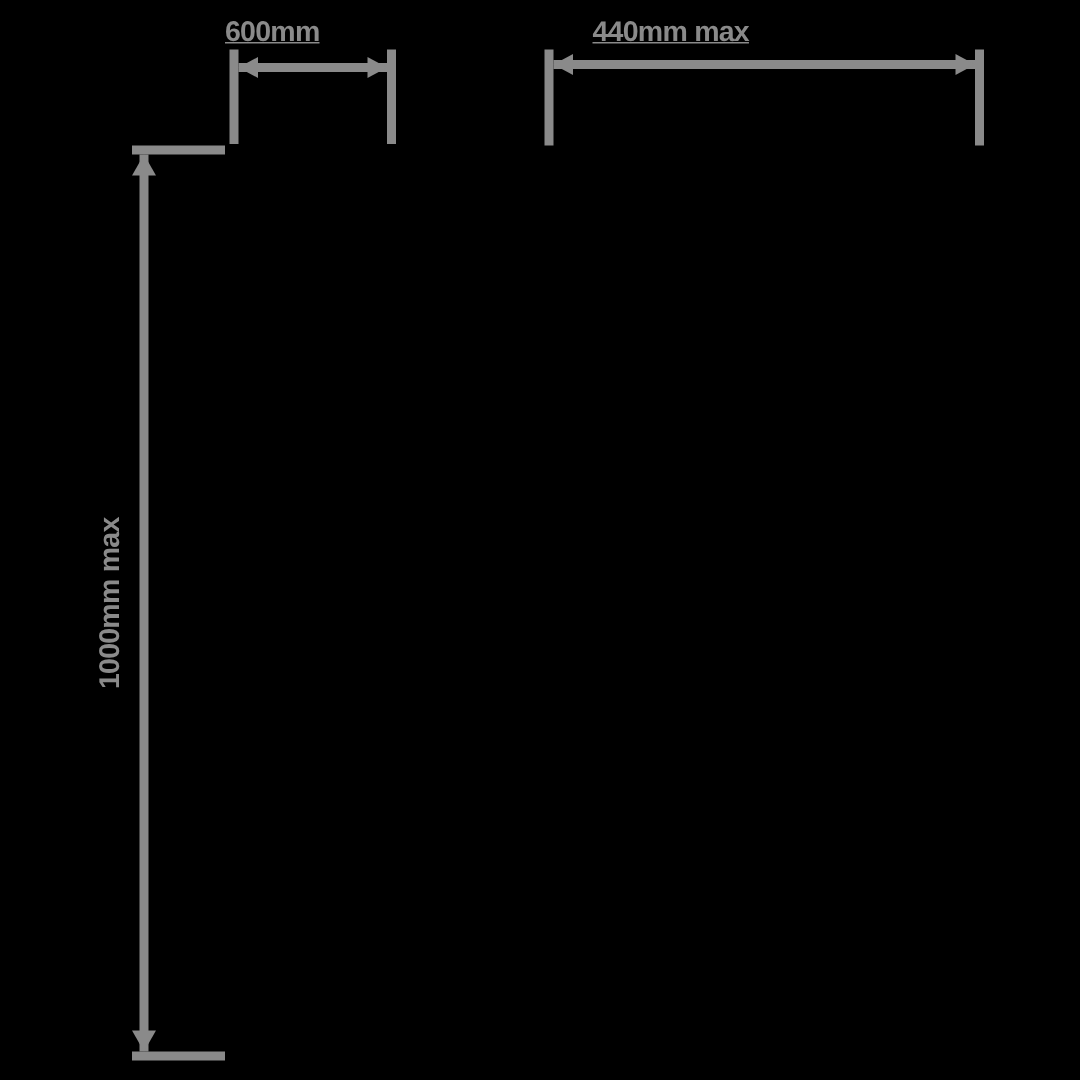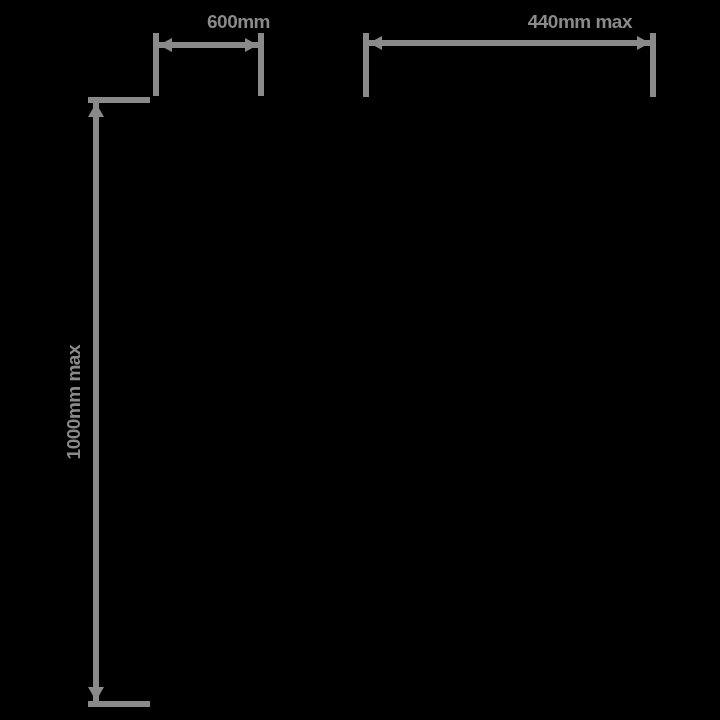--- a/index.html
+++ b/index.html
@@ -14,23 +14,24 @@
     height: 720px;
     background: var(--bg-color, #000000);
     overflow: hidden;
   }
   .dim-label {
     position: absolute;
     color: var(--text-color, #8A8A8A);
     font-weight: bold;
     font-size: 19px;
     letter-spacing: -0.5px;
-    text-align: right;
+    text-align: left;
     line-height: 1.1;
     white-space: nowrap;
+    text-decoration: underline;
   }
   .h-line, .v-line, .tick-h, .bar-v {
     position: absolute;
     background: var(--line-color, #8A8A8A);
   }
   
   .arrow {
     position: absolute;
     width: 0;
     height: 0;
@@ -87,21 +88,21 @@
 
     <div class="bar-v" style="left:258px; top:33px; width:6px; height:63px;"></div>
 
     <div class="h-line" style="left:159px; top:42px; width:99px; height:6px;"></div>
 
     <div class="arrow arrow-left" style="left:159px; top:38px;"></div>
     <div class="arrow arrow-right" style="left:245px; top:38px;"></div>
   </div>
 
   <div>
-    <div class="dim-label" style="left:412px; top:12px; width:220px;">440mm max</div>
+    <div class="dim-label" style="left:395px; top:12px; width:220px;">440mm max</div>
 
     <div class="bar-v" style="left:363px; top:33px; width:6px; height:64px;"></div>
 
     <div class="bar-v" style="left:650px; top:33px; width:6px; height:64px;"></div>
 
     <div class="h-line" style="left:369px; top:40px; width:281px; height:6px;"></div>
 
     <div class="arrow arrow-left" style="left:369px; top:36px;"></div>
     <div class="arrow arrow-right" style="left:637px; top:36px;"></div>
   </div>

